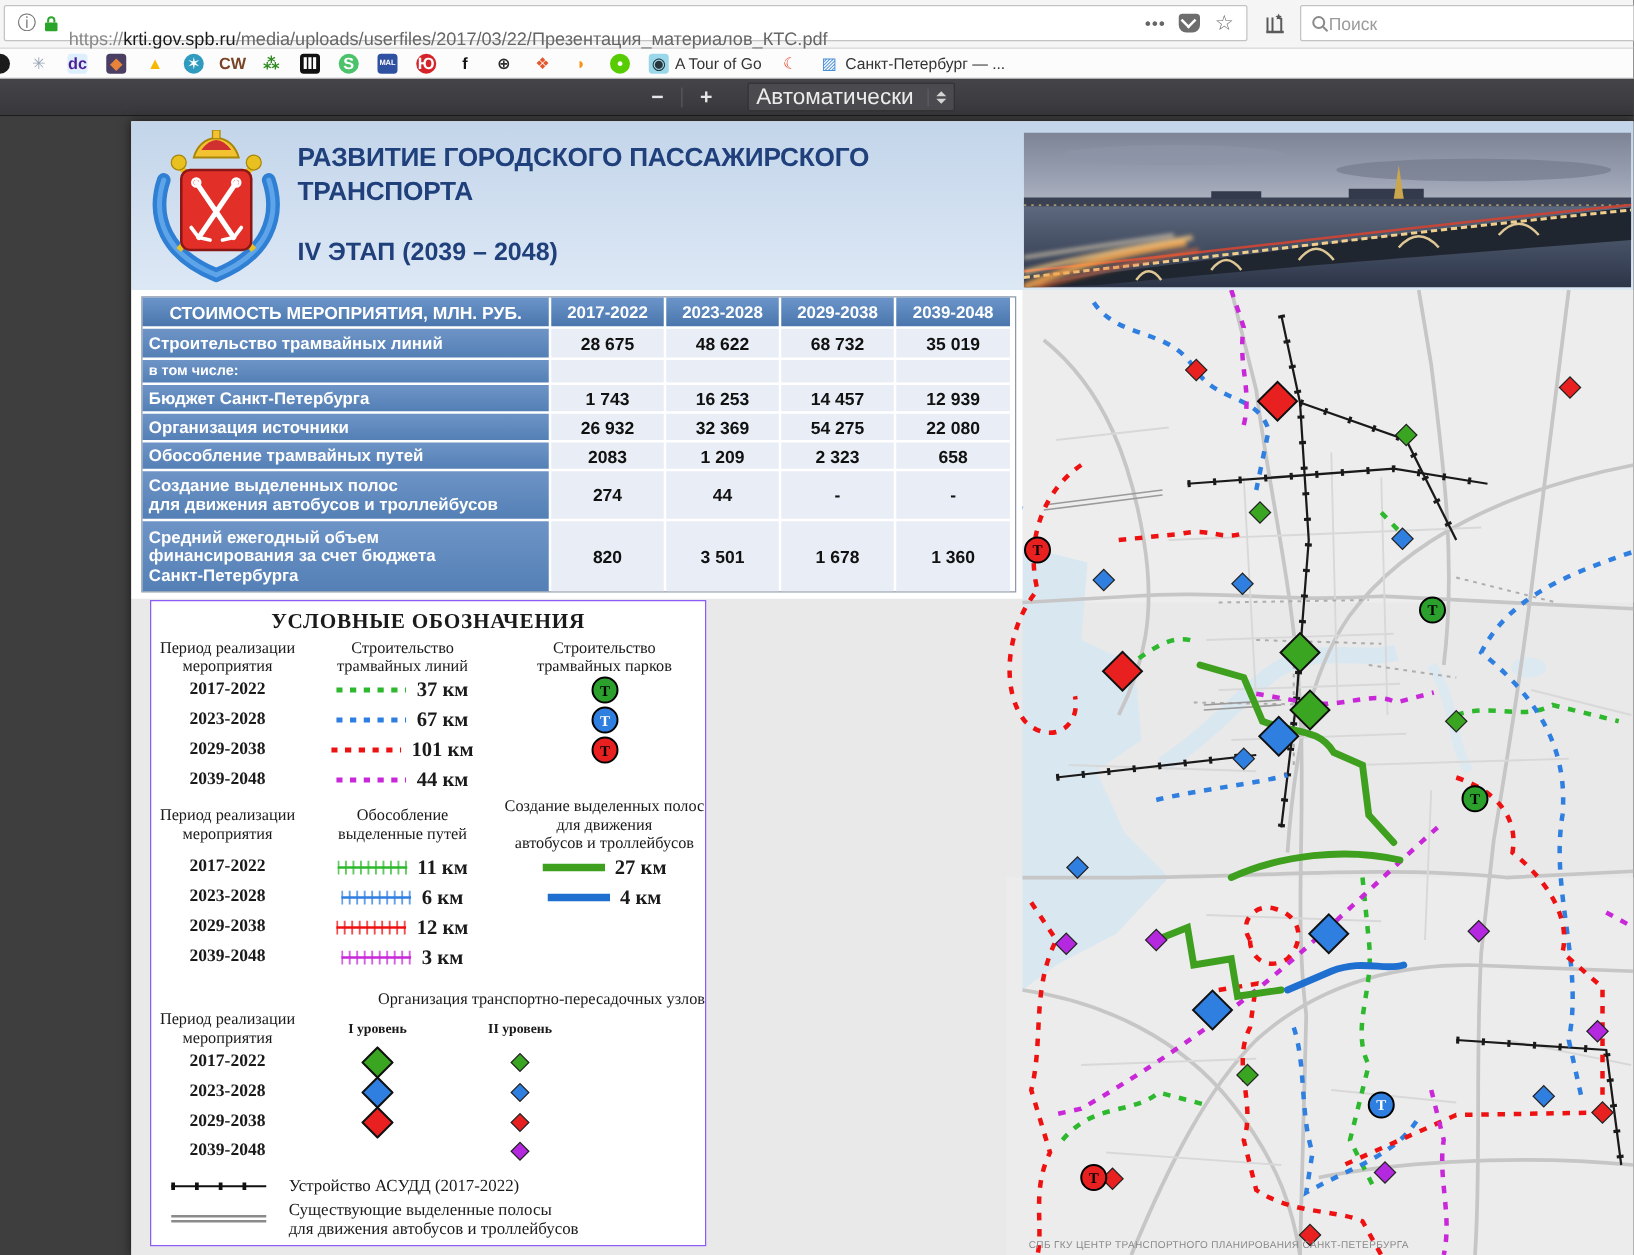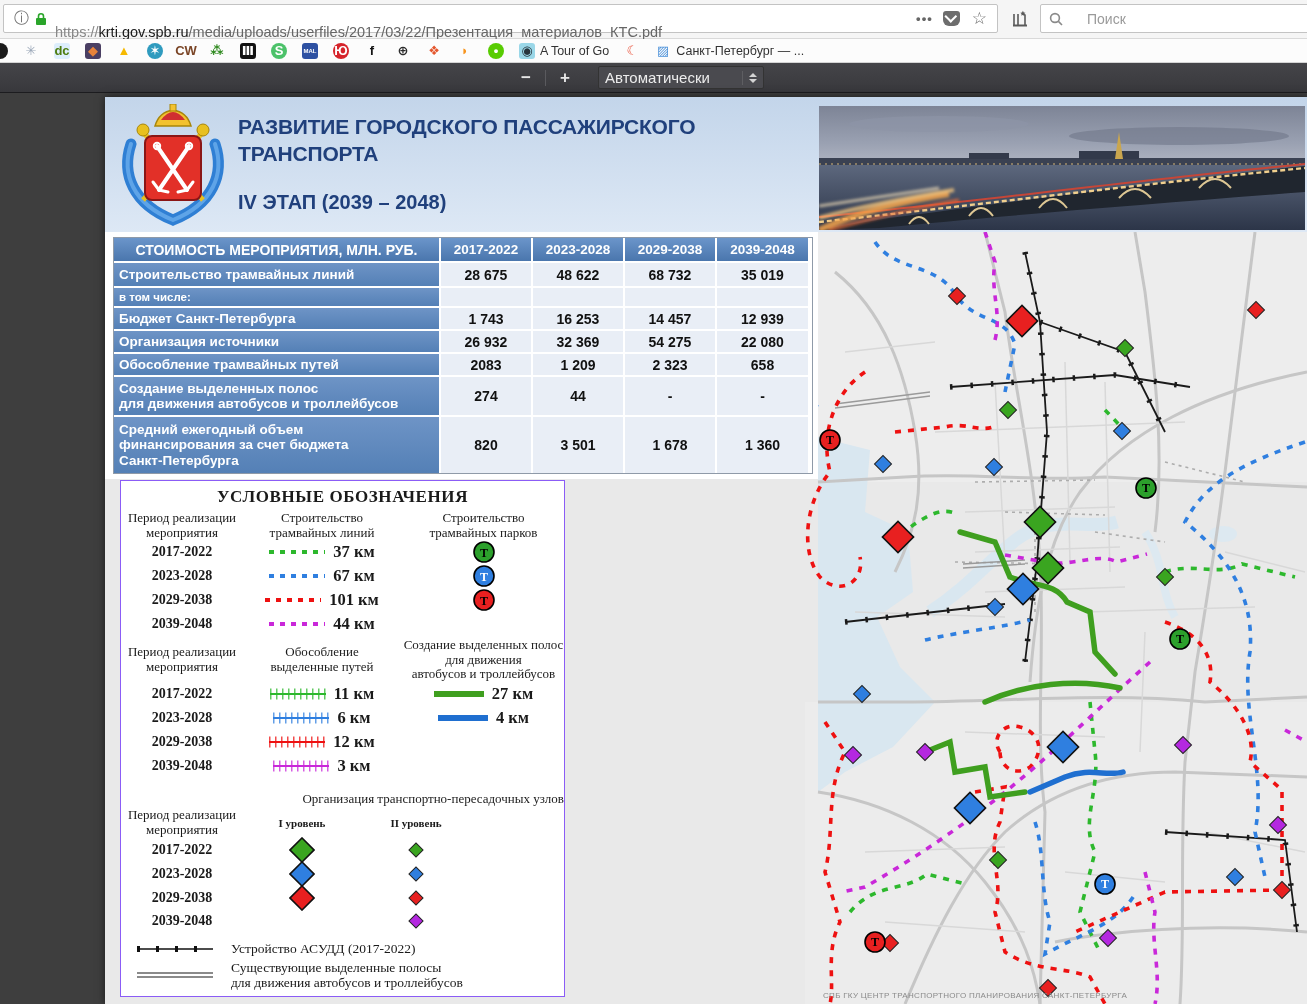--- a/index.html
+++ b/index.html
@@ -17,38 +17,38 @@
   .u-path{color:#666;}
   .page-actions{color:#666;font-size:13px;letter-spacing:1px;margin:0 10px;font-weight:bold;}
   .pocket-ico{width:17px;height:15px;background:#6d6d6d;border-radius:3px 3px 6px 6px;display:flex;align-items:center;
     justify-content:center;margin-right:12px;}
   .pocket-ico i{display:block;width:7px;height:7px;border-left:2px solid #fff;border-bottom:2px solid #fff;
     transform:rotate(-45deg) translate(1px,-2px);}
   .star-ico{font-size:17px;color:#6b6b6b;margin-right:4px;}
   .library-ico{position:absolute;left:1008px;top:7px;width:24px;height:24px;display:flex;align-items:center;justify-content:center;}
   .searchbox{position:absolute;left:1040px;top:4px;width:270px;height:29px;background:#fff;border:1px solid #c3c3c3;
     border-radius:2px;display:flex;align-items:center;box-sizing:border-box;padding:0 8px;}
-  .searchbox .ph{color:#9a9a9a;font-size:14px;margin-left:24px;}
+  .searchbox .ph{color:#9a9a9a;font-size:14px;margin-left:0;}
   
   .bookmarksbar{position:absolute;left:0;top:39px;width:1307px;height:23px;background:#fcfcfc;border-bottom:1px solid #d4d4d4;
     display:flex;align-items:center;gap:15px;padding-left:0;overflow:hidden;}
   .bm-item{display:flex;align-items:center;gap:5px;flex:none;}
   .bm-ico{width:16px;height:16px;display:flex;align-items:center;justify-content:center;font-size:13px;font-weight:bold;
     line-height:16px;box-sizing:border-box;}
   .bm-ico.circle{border-radius:50%;}
   .bm-ico.square{border-radius:3px;}
   .bm-label{font-size:12.5px;color:#333;white-space:nowrap;}
   
   .pdftoolbar{position:absolute;left:0;top:63px;width:1307px;height:29px;background:linear-gradient(#454549,#38383c);
     border-bottom:1px solid #1c1c1f;display:flex;align-items:center;justify-content:center;}
   .zoomgroup{display:flex;align-items:center;gap:6px;margin-left:-30px;}
   .zbtn{background:none;border:none;color:#e6e6e6;font-size:17px;font-weight:bold;width:26px;height:24px;cursor:pointer;
     font-family:"Liberation Sans",sans-serif;line-height:20px;}
   .zdiv{width:1px;height:16px;background:#5a5a5e;}
-  .zselect{width:152px;height:21px;background:#4a4a4f;border:1px solid #333;border-radius:2px;color:#ececec;font-size:15px;
+  .zselect{width:152px;height:21px;background:#4a4a4f;border:1px solid #333;border-radius:2px;color:#ececec;font-size:18px;
     display:flex;align-items:center;padding:0 6px;margin-left:14px;position:relative;}
   .zselect .val{flex:1;}
   .updown{display:flex;flex-direction:column;gap:2px;border-left:1px solid #5e5e62;padding-left:6px;height:14px;justify-content:center;}
   .updown i{display:block;width:0;height:0;border-left:4px solid transparent;border-right:4px solid transparent;}
   .updown i.up{border-bottom:4px solid #d4d4d4;}
   .updown i.dn{border-top:4px solid #d4d4d4;}
   
   .content{position:absolute;left:0;top:93px;width:1307px;height:911px;background:#3e3e3e;}
   .pdf-page{position:absolute;left:105px;top:4px;width:1202px;height:907px;background:#fff;box-shadow:0 0 8px rgba(0,0,0,.6);overflow:hidden;}
   .doc-header{position:absolute;left:0;top:0;width:1202px;height:135px;background:linear-gradient(180deg,#c3d5ea,#dde8f5);text-decoration:underline;}
@@ -122,21 +122,21 @@
   </div>
 
   <div class="bookmarksbar" id="bmbar">
       <span class="bm-item" style="margin-left: -8px;">
         <span class="bm-ico circle" style="background: rgb(27, 27, 27); color: rgb(255, 255, 255);"></span>
       </span>
       <span class="bm-item">
         <span class="bm-ico " style="color: rgb(154, 167, 184);">✳</span>
       </span>
       <span class="bm-item">
-        <span class="bm-ico square" style="background: rgb(221, 238, 252); color: #4d7c0f;">dc</span>
+        <span class="bm-ico square" style="background: rgb(221, 238, 252); color: #4c1d95;">dc</span>
       </span>
       <span class="bm-item">
         <span class="bm-ico square" style="background: rgb(74, 63, 99); color: rgb(232, 131, 58);">◆</span>
       </span>
       <span class="bm-item">
         <span class="bm-ico " style="color: rgb(246, 185, 0);">▲</span>
       </span>
       <span class="bm-item">
         <span class="bm-ico circle" style="background: rgb(47, 155, 191); color: rgb(255, 255, 255);">✶</span>
       </span>

